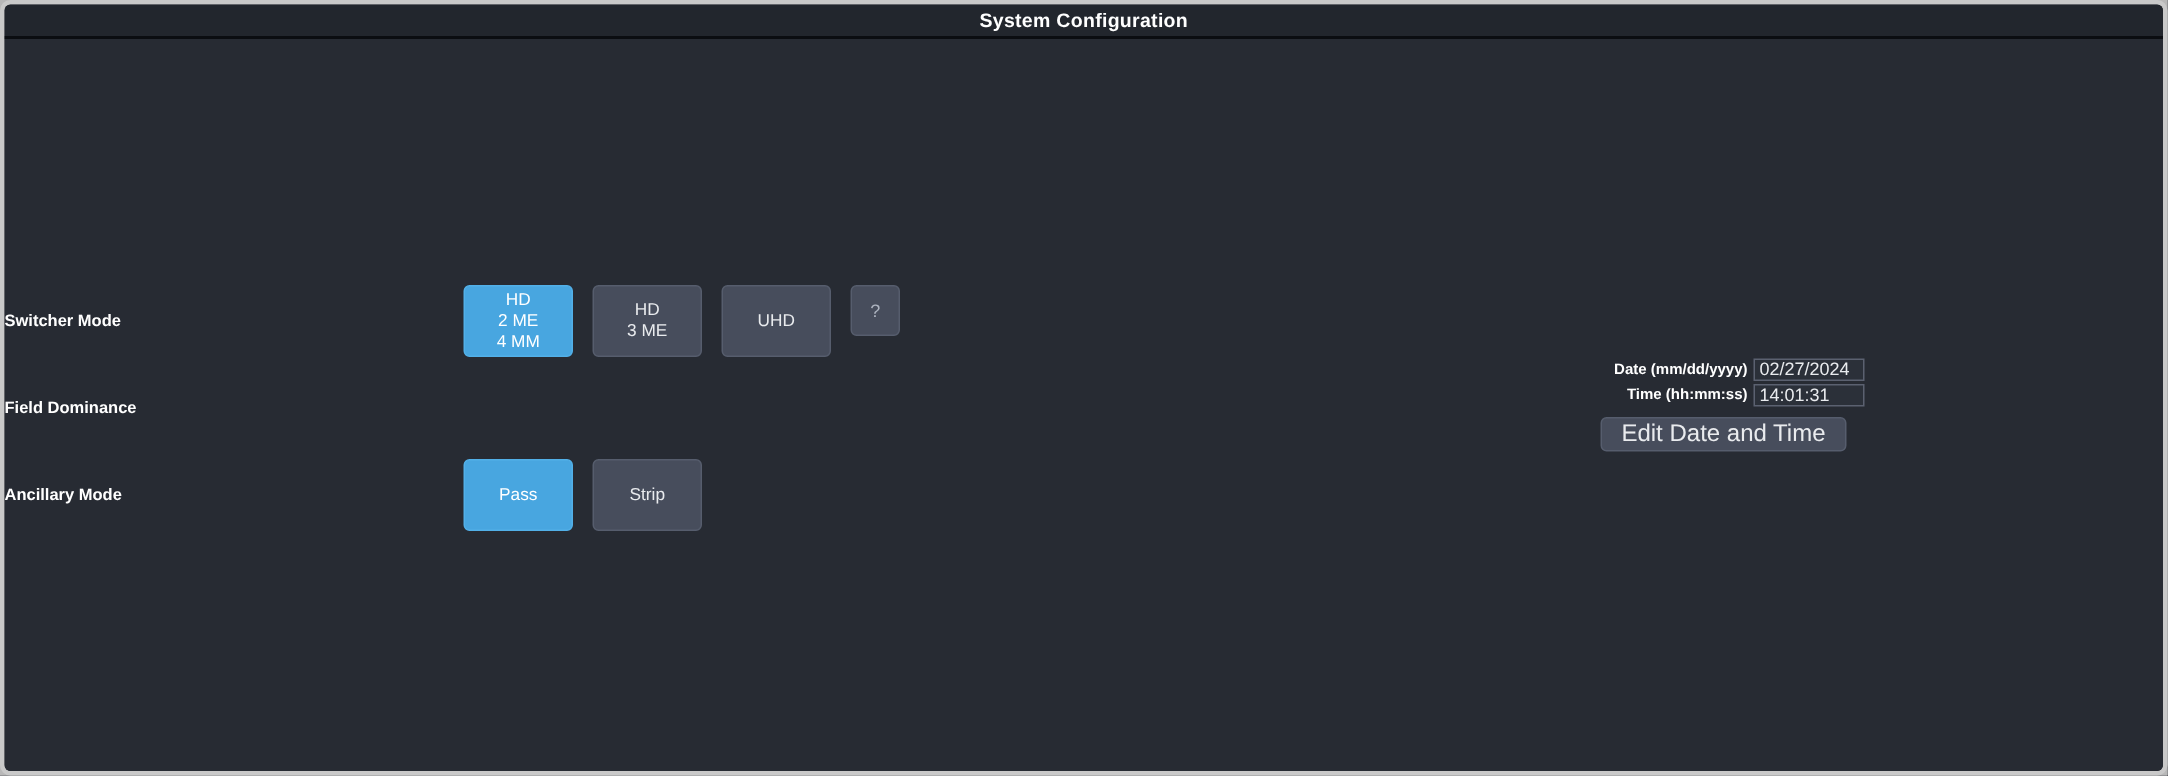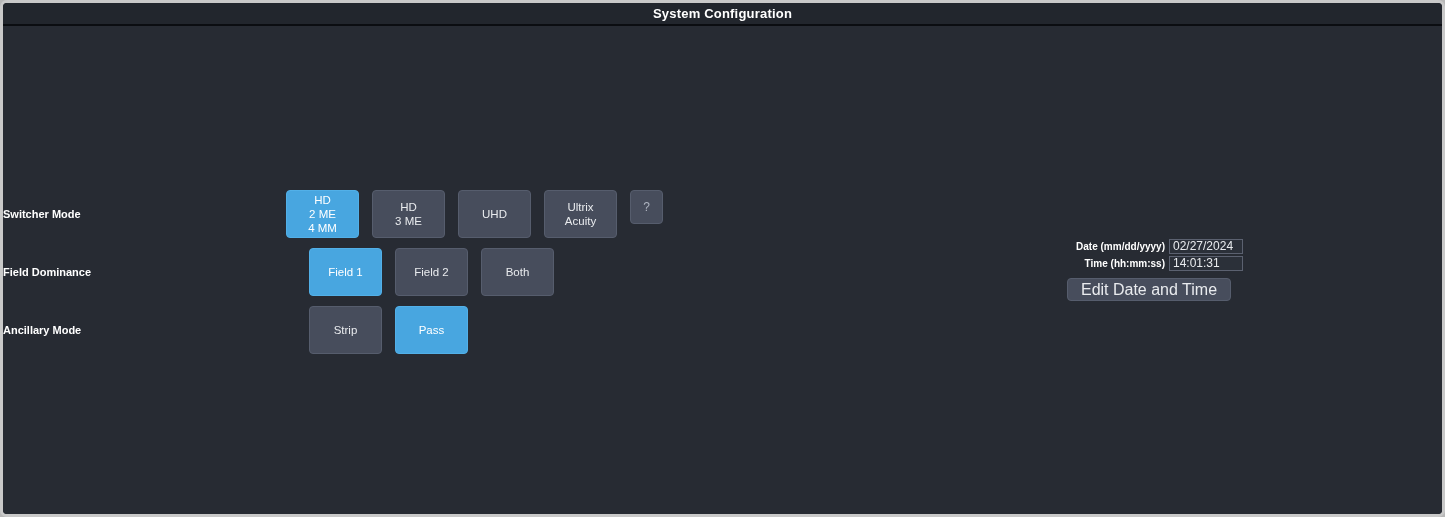--- a/index.html
+++ b/index.html
@@ -202,49 +202,34 @@
               <span class="ln">2 ME</span>
               <span class="ln">4 MM</span>
             </div>
             <div class="opt-btn">
               <span class="ln">HD</span>
               <span class="ln">3 ME</span>
             </div>
             <div class="opt-btn">
               <span class="ln">UHD</span>
             </div>
-            <div class="opt-btn">
-              <span class="ln">Ultrix</span>
-              <span class="ln">Acuity</span>
-            </div>
             <div class="help-btn">?</div>
           </div>
         </div>
         <div class="control-row">
           <div class="row-label">Field Dominance</div>
-          <div class="row-buttons">
-            <div class="opt-btn selected">
-              <span class="ln">Field 1</span>
-            </div>
-            <div class="opt-btn">
-              <span class="ln">Field 2</span>
-            </div>
-            <div class="opt-btn">
-              <span class="ln">Both</span>
-            </div>
-          </div>
         </div>
         <div class="control-row">
           <div class="row-label">Ancillary Mode</div>
           <div class="row-buttons">
+            <div class="opt-btn selected">
+              <span class="ln">Pass</span>
+            </div>
             <div class="opt-btn">
               <span class="ln">Strip</span>
-            </div>
-            <div class="opt-btn selected">
-              <span class="ln">Pass</span>
             </div>
           </div>
         </div>
       </div>
 
     <div id="datetime-panel">
       <div class="dt-row">
         <span class="dt-label">Date (mm/dd/yyyy)</span>
         <span class="dt-value">02/27/2024</span>
       </div>

